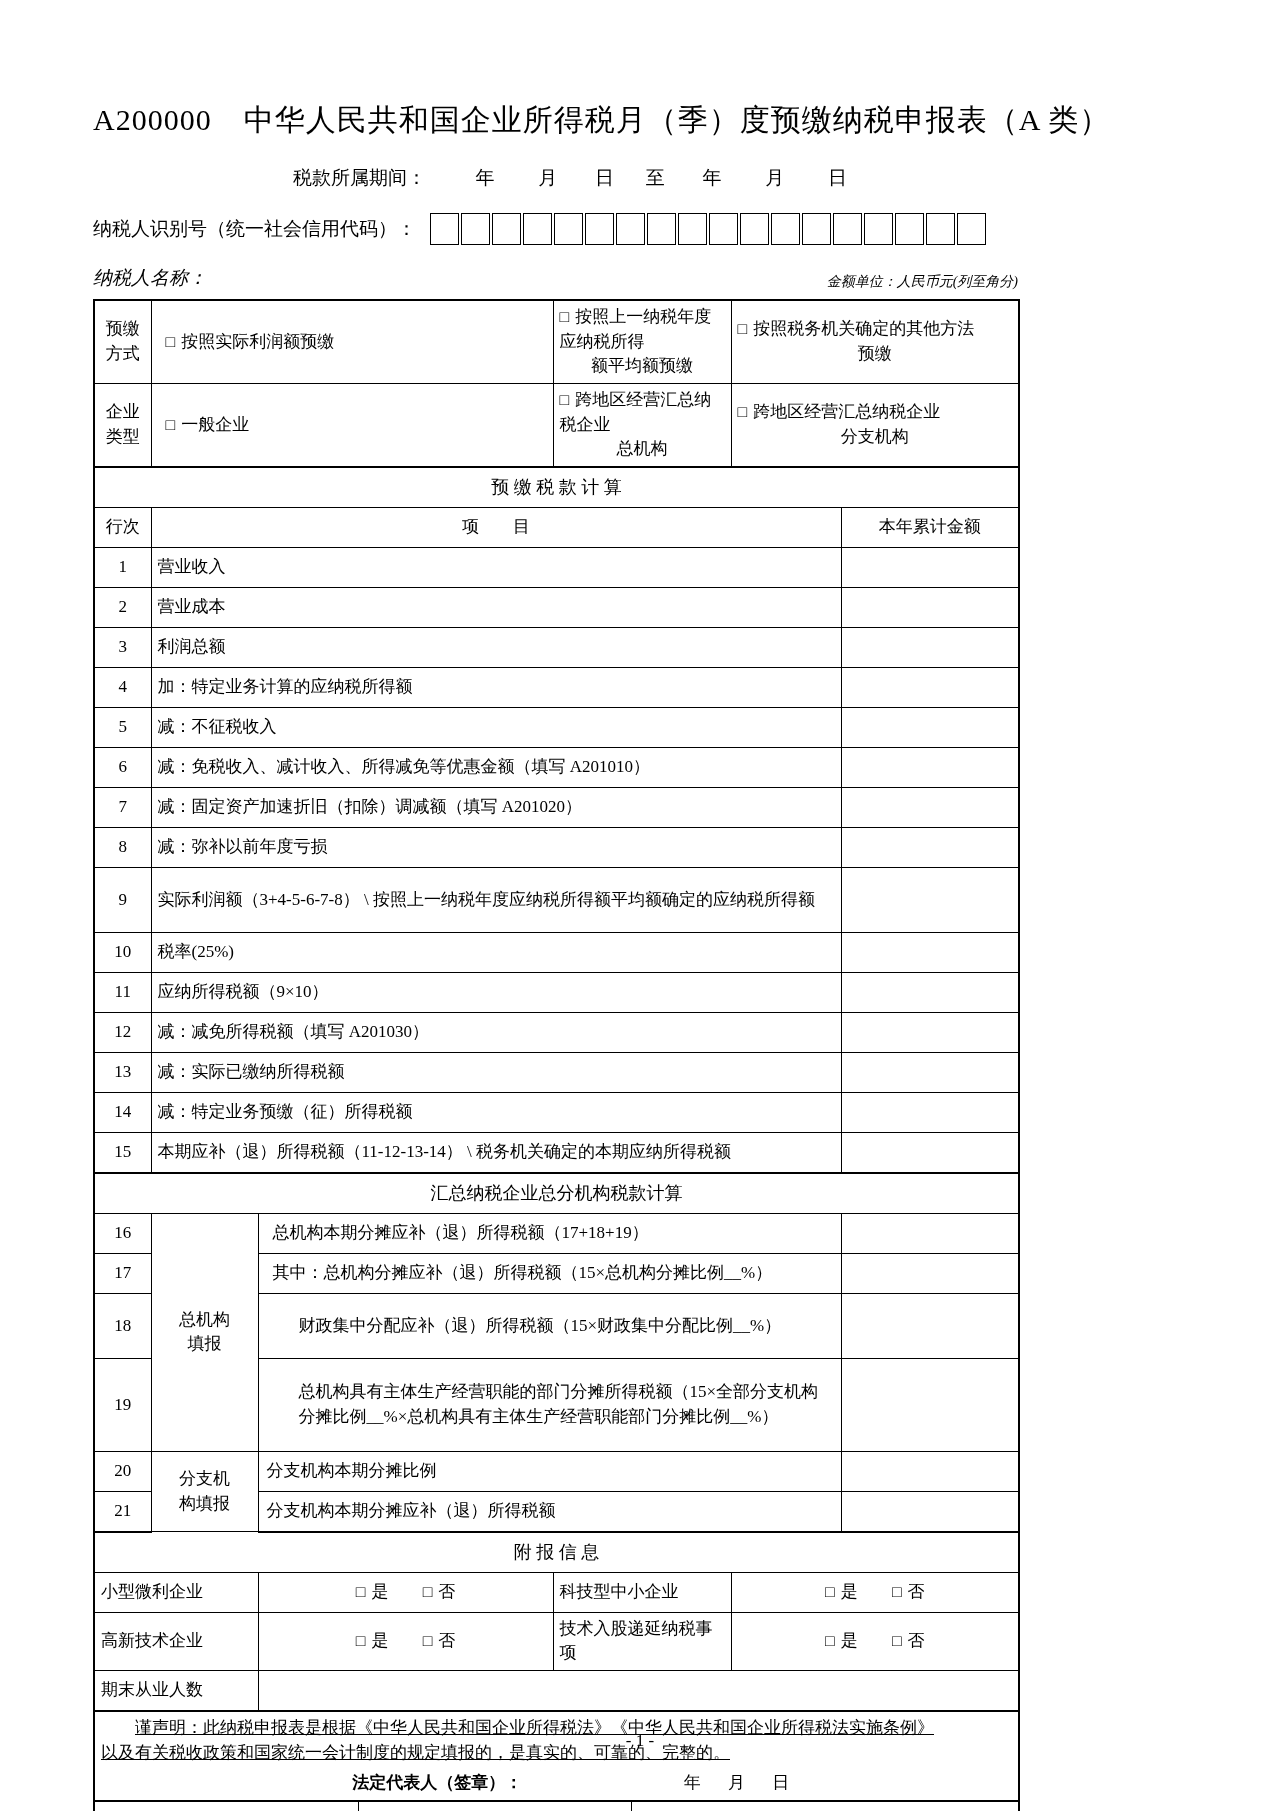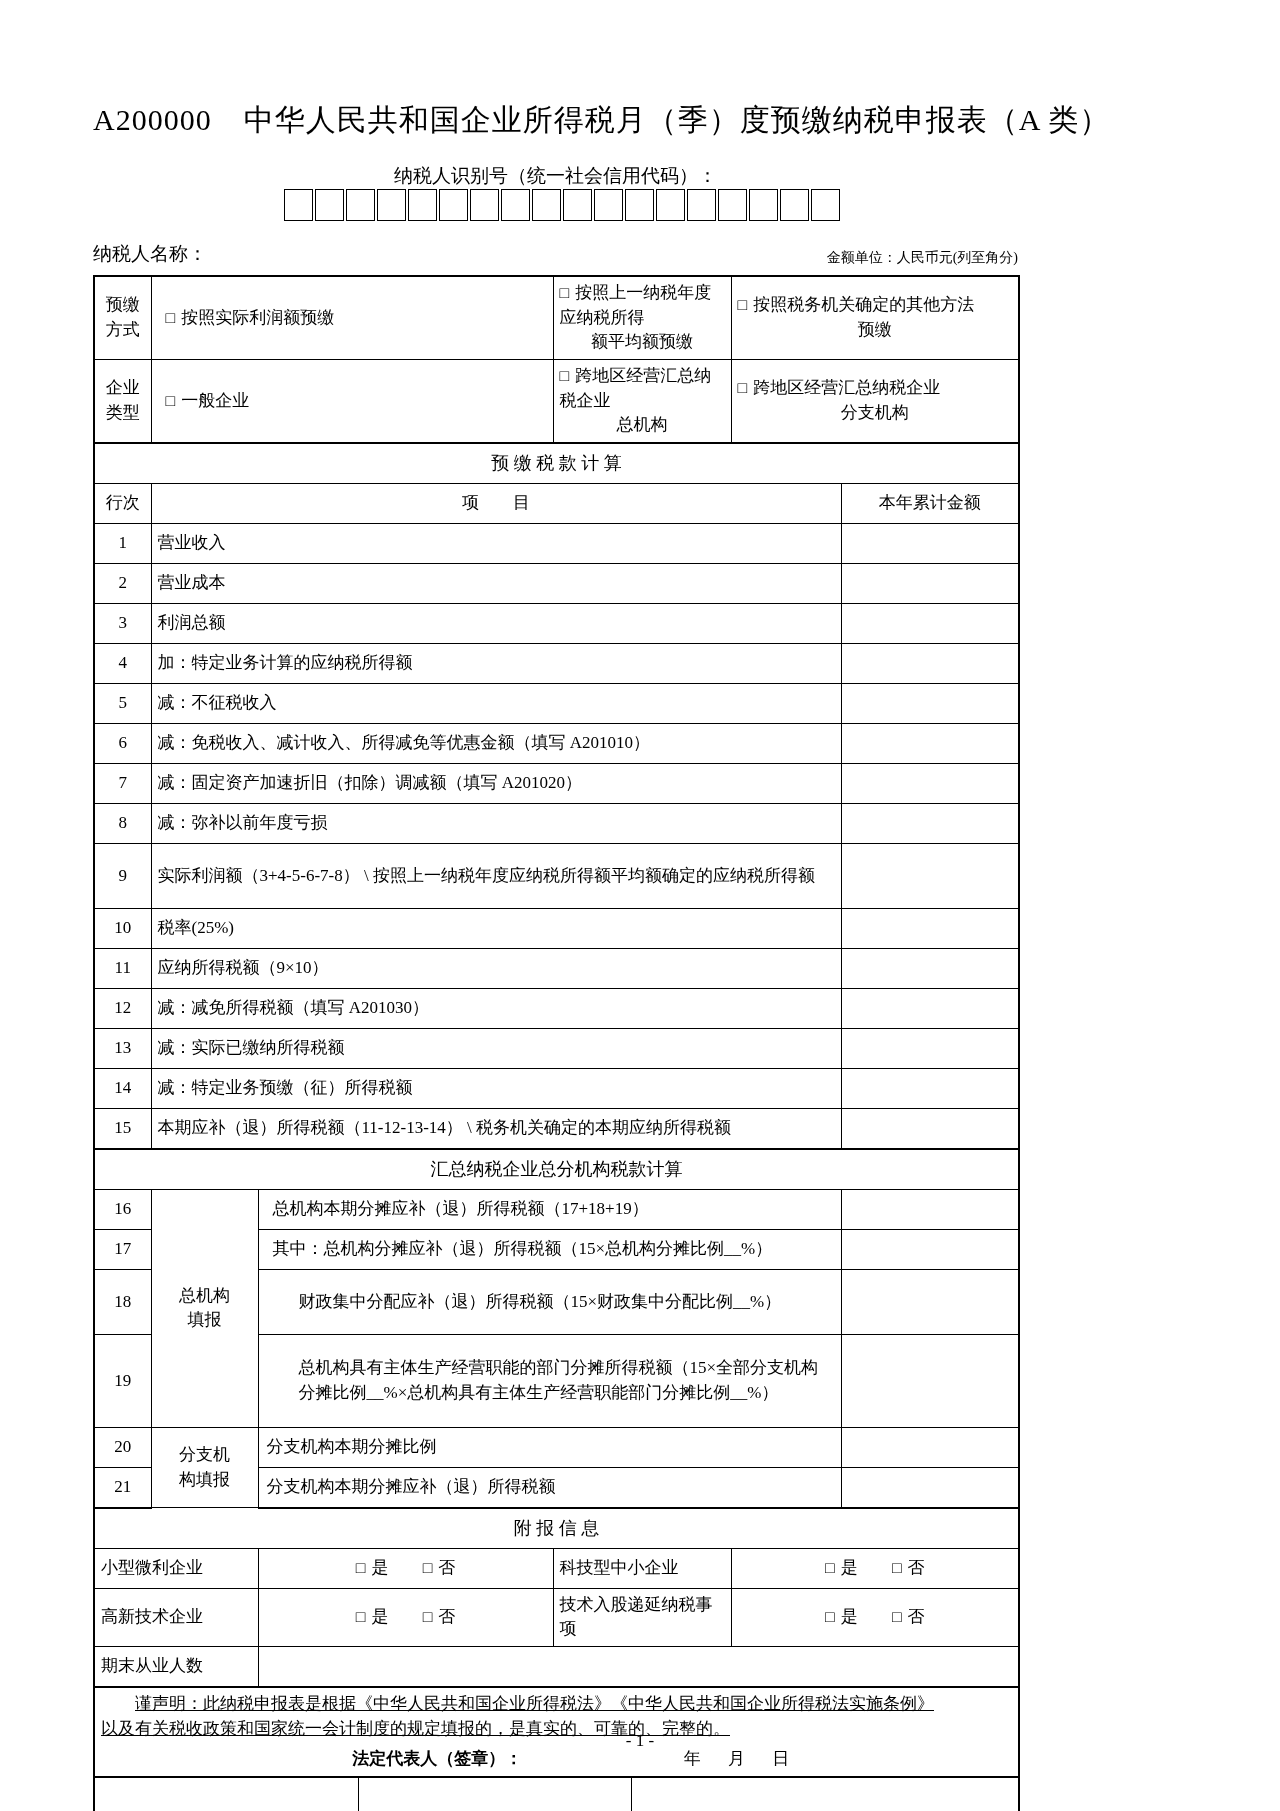--- a/index.html
+++ b/index.html
@@ -9,26 +9,26 @@
 
   .title{font-size:30px;text-align:center;margin-top:100px;letter-spacing:1px;white-space:nowrap;}
   .title .code{margin-right:32px;}
 
   .period-row{margin-top:24px;font-size:19px;display:flex;justify-content:flex-start;padding-left:200px;}
   .period-label{margin-right:30px;}
   .period-seq span{display:inline-block;}
   .pslot{width:58px;display:inline-block;text-align:center;}
   .pslot.narrow{width:46px;}
 
-  .id-row{margin-top:22px;display:flex;align-items:center;font-size:19px;flex-direction:column;}
+  .id-row{margin-top:22px;display:flex;align-items:center;font-size:19px;}
   .id-label{white-space:nowrap;}
   .id-boxes{display:flex;margin-left:14px;}
   .id-boxes i{display:block;width:27px;height:30px;border:1.6px solid #000;margin-right:2px;font-style:normal;}
 
-  .name-row{margin-top:20px;display:flex;justify-content:space-between;font-size:19px;align-items:flex-end;}
+  .name-row{margin-top:20px;display:flex;justify-content:space-between;font-size:19px;align-items:flex-end;font-style:italic;}
   .unit{font-size:14px;}
 
   table.form{border-collapse:collapse;width:925px;margin-top:8px;table-layout:fixed;}
   table.form td{border:1px solid #000;font-size:17px;padding:4px 6px;vertical-align:middle;line-height:1.45;}
   .thick-top{border-top:2.4px solid #000 !important;}
   .thick-bottom{border-bottom:2.4px solid #000 !important;}
   .thick-left{border-left:2.4px solid #000 !important;}
   .thick-right{border-right:2.4px solid #000 !important;}
 
   .c{text-align:center;}
@@ -54,20 +54,32 @@
 </head>
 <body>
 
 <div class="page">
  <div class="inner">
 
   <div class="title">
     <span class="code">A200000</span><span>中华人民共和国企业所得税月（季）度预缴纳税申报表（A 类）</span>
   </div>
 
+  <div class="period-row">
+    <span class="period-label">税款所属期间：</span>
+    <span class="period-seq">
+      <span class="pslot">年</span>
+      <span class="pslot">月</span>
+      <span class="pslot narrow">日</span>
+      <span class="pslot narrow">至</span>
+      <span class="pslot">年</span>
+      <span class="pslot">月</span>
+      <span class="pslot">日</span>
+    </span>
+  </div>
 
   <div class="id-row">
     <span class="id-label">纳税人识别号（统一社会信用代码）：</span>
     <span class="id-boxes">
       <i></i>
           <i></i>
           <i></i>
       <i></i>
           <i></i>
           <i></i>

